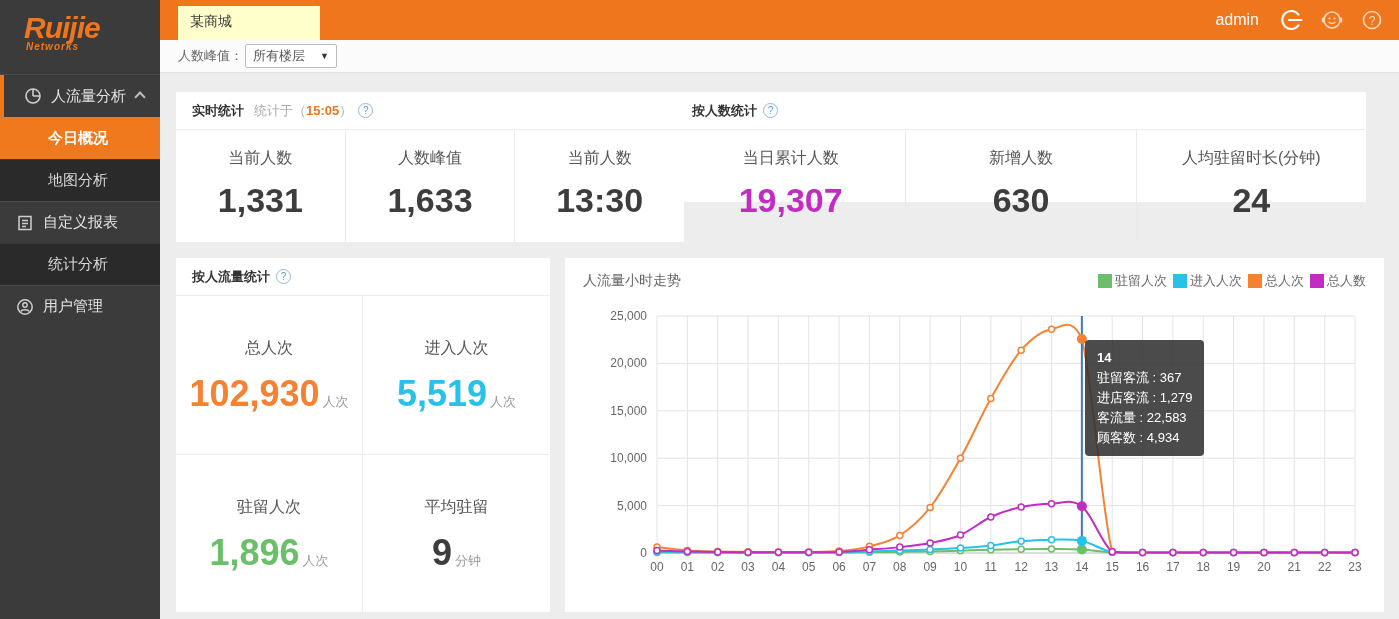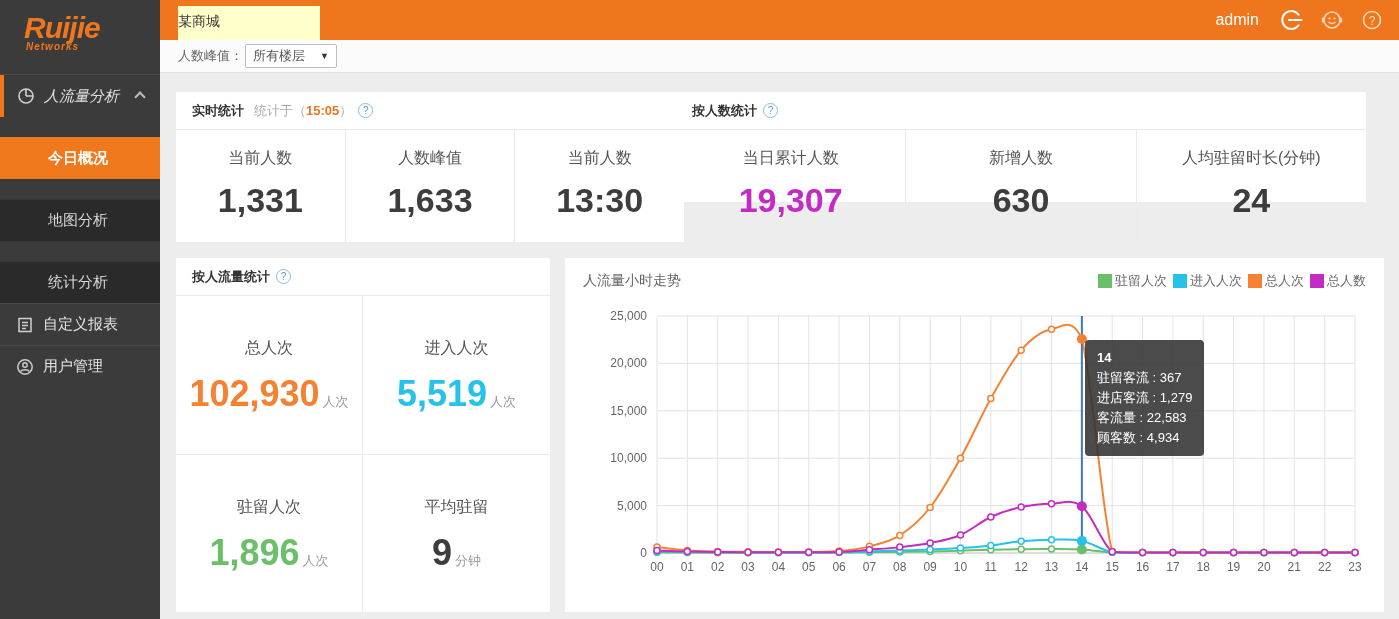--- a/index.html
+++ b/index.html
@@ -5,30 +5,30 @@
   * { margin:0; padding:0; box-sizing:border-box; }
   html,body { width:1399px; height:619px; overflow:hidden;
     font-family:"Liberation Sans","DejaVu Sans",sans-serif; background:#ededed; }
 
   
   #sidebar { position:absolute; left:0; top:0; width:160px; height:619px; background:#3b3b3b; }
   .logo-area { height:75px; padding:12px 0 0 24px; border-bottom:1px solid #4a4a4a; }
   .logo-brand { color:#f0761e; font-size:30px; font-weight:bold; font-style:italic; letter-spacing:-1px; line-height:32px; }
   .logo-sub { color:#f0761e; font-size:10px; font-style:italic; font-weight:bold; margin:-3px 0 16px 2px; letter-spacing:1px; }
   .menu-item { height:42px; display:flex; align-items:center; color:#e3e3e3; font-size:15px; cursor:pointer; position:relative; }
-  .menu-group { background:#3b3b3b; padding-left:13px; border-left:4px solid #f0761e;font-style:italic; }
+  .menu-group { background:#3b3b3b; padding-left:20px; border-left:4px solid #f0761e; }
   .menu-top { background:#3b3b3b; padding-left:16px; border-top:1px solid #4b4b4b; }
-  .menu-sub { background:#2a2a2a; padding-left:48px; border-top:1px solid #383838; color:#d8d8d8;margin-top:20px; }
+  .menu-sub { background:#2a2a2a; padding-left:48px; border-top:1px solid #383838; color:#d8d8d8; }
   .menu-sub.active { background:#f0781d; color:#fff; font-weight:bold; border-top:none; }
   .menu-icon { width:18px; height:18px; margin-right:9px; flex:0 0 auto; }
   .chevron { position:absolute; right:16px; top:18px; width:8px; height:8px; border-left:2px solid #bbb; border-top:2px solid #bbb; transform:rotate(45deg); }
 
   
   #topbar { position:absolute; left:160px; top:0; width:1239px; height:40px; background:#f0761e; }
-  #shop-tab { position:absolute; left:18px; top:6px; width:142px; height:34px; background:#ffffcc; color:#3a3a3a; font-size:14px; line-height:30px; cursor:pointer; }
+  #shop-tab { position:absolute; left:18px; top:6px; width:142px; height:34px; background:#ffffcc; color:#3a3a3a; font-size:14px; line-height:30px; padding-left:12px; cursor:pointer; }
   #topbar-right { position:absolute; right:14px; top:0; height:40px; display:flex; align-items:center; gap:14px;margin-left:11px; }
   #admin-name { color:#fff; font-size:16px; margin-right:6px; }
   .tb-icon { width:26px; height:26px; cursor:pointer; }
 
   #subbar { position:absolute; left:160px; top:40px; width:1239px; height:33px; background:#fbfbfb; border-bottom:1px solid #e3e3e3; display:flex; align-items:center; padding-left:18px; }
   #subbar label { color:#666; font-size:13px; }
   #area-select { margin-left:2px; width:92px; height:24px; background:#fff; border:1px solid #bdbdbd; border-radius:2px; display:flex; align-items:center; justify-content:space-between; padding:0 7px; font-size:13px; color:#555; cursor:pointer; }
   #area-select .caret { font-size:9px; color:#333; }
 
   
@@ -80,29 +80,29 @@
     </svg>
     <span>人流量分析</span>
     <span class="chevron"></span>
   </div>
   <div class="menu-item menu-sub active">
     <span>今日概况</span>
   </div>
   <div class="menu-item menu-sub">
     <span>地图分析</span>
   </div>
-  <div class="menu-item menu-sub">
-    <span>统计分析</span>
-  </div>
   <div class="menu-item menu-top">
     <svg class="menu-icon" viewBox="0 0 18 18">
       <rect x="3" y="2.5" width="12" height="13" fill="none" stroke="#cfcfcf" stroke-width="1.5"></rect>
       <path d="M6 6.5 H12 M6 9.5 H12 M6 12.5 H10" stroke="#cfcfcf" stroke-width="1.4"></path>
     </svg>
     <span>自定义报表</span>
+  </div>
+  <div class="menu-item menu-sub">
+    <span>统计分析</span>
   </div>
   <div class="menu-item menu-top">
     <svg class="menu-icon" viewBox="0 0 18 18">
       <circle cx="9" cy="9" r="7.2" fill="none" stroke="#cfcfcf" stroke-width="1.5"></circle>
       <circle cx="9" cy="7" r="2.2" fill="none" stroke="#cfcfcf" stroke-width="1.4"></circle>
       <path d="M4.8 13.5 C5.8 11.2 12.2 11.2 13.2 13.5" fill="none" stroke="#cfcfcf" stroke-width="1.4"></path>
     </svg>
     <span>用户管理</span>
   </div>
 </div>

